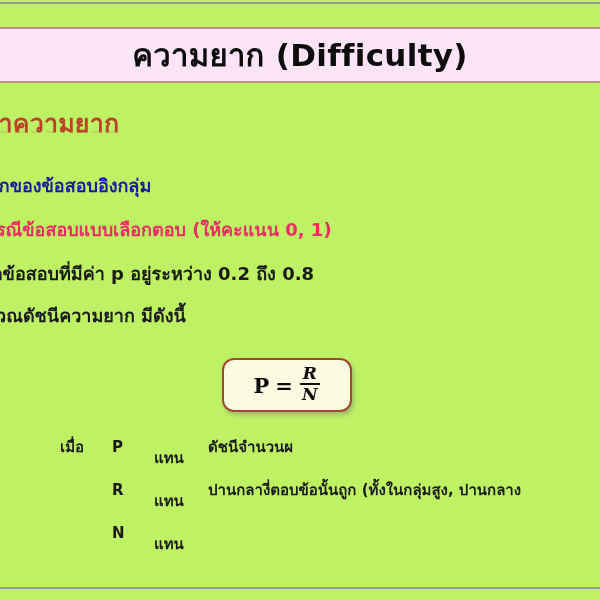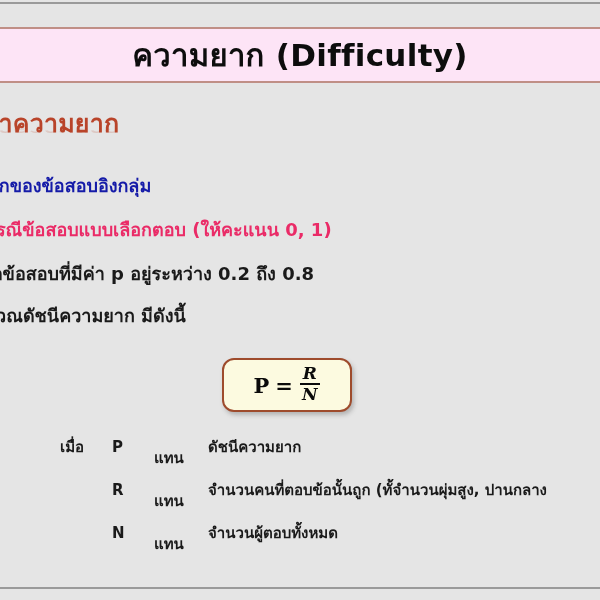--- a/index.html
+++ b/index.html
@@ -13,21 +13,21 @@
     font-family: "DejaVu Sans", "Liberation Sans", sans-serif;
     overflow: hidden;
     position: relative;
   }
 
   
   #slide {
     position: absolute;
     left: 0; top: 0;
     width: 600px; height: 600px;
-    background: #e5e5e5;
+    background: #bef264;
     overflow: hidden;
   }
   .frame-line-top {
     position: absolute;
     left: 0; top: 2px;
     width: 600px; height: 2px;
     background: #9a9a9a;
   }
   .frame-line-bottom {
     position: absolute;
@@ -286,33 +286,32 @@
         </span>
       </div>
     </div>
 
     <div id="legend">
 
       <div class="legend-row r1">
         <span class="lg-when">เมื่อ</span>
         <span class="lg-sym">P</span>
         <span class="lg-means">แทน</span>
-        <span class="lg-def">ดัชนีความยาก</span>
+        <span class="lg-def">ดัชนีจำนวนผ</span>
       </div>
 
       <div class="legend-row r2">
         <span class="lg-when"></span>
         <span class="lg-sym">R</span>
         <span class="lg-means">แทน</span>
-        <span class="lg-def">จำนวนคนที่ตอบข้อนั้นถูก (ทั้จำนวนผุ่มสูง, ปานกลาง</span>
+        <span class="lg-def">ปานกลางี่ตอบข้อนั้นถูก (ทั้งในกลุ่มสูง, ปานกลาง</span>
       </div>
 
       <div class="legend-row r3">
         <span class="lg-when"></span>
         <span class="lg-sym">N</span>
         <span class="lg-means">แทน</span>
-        <span class="lg-def">จำนวนผู้ตอบทั้งหมด</span>
       </div>
 
     </div>
 
   </div>
 </div>
 
 </body></html>

